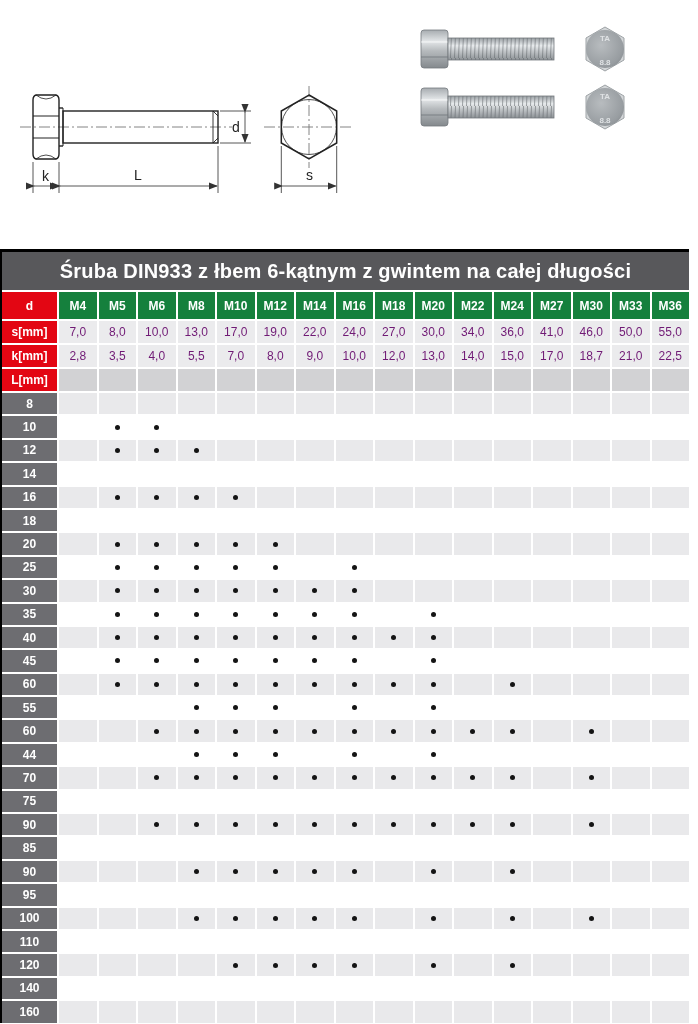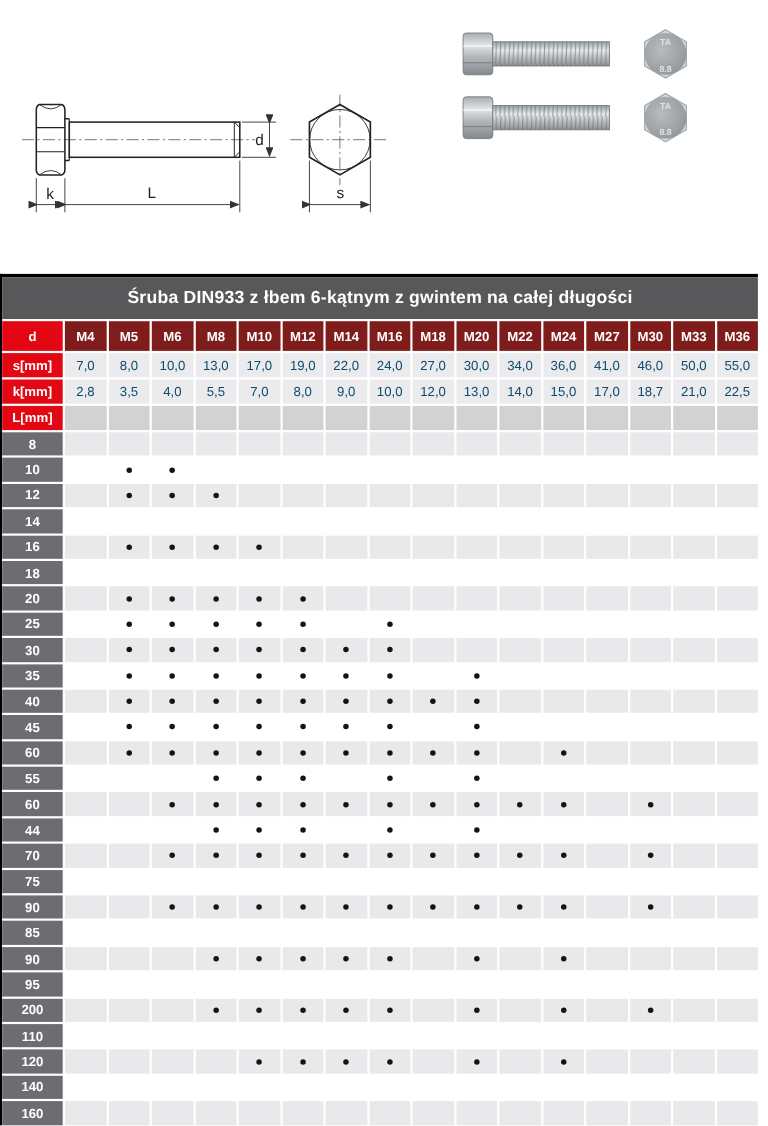--- a/index.html
+++ b/index.html
@@ -6,27 +6,27 @@
   body{width:698px;height:1024px;overflow:hidden;font-family:"Liberation Sans",sans-serif;position:relative;}
 
   
   .top{position:relative;width:698px;height:249px;background:#fff;}
   .drawing{position:absolute;left:6px;top:0;}
   .photos{position:absolute;left:413px;top:10px;}
 
   
   .tbl{position:absolute;left:0;top:249px;width:687px;border-top:3px solid #000;border-left:2px solid #000;background:#fff;}
   .tbl-title{height:38px;background:#58585b;color:#fff;display:flex;align-items:center;justify-content:center;
-             font-size:16px;font-weight:600;letter-spacing:.2px;}
+             font-size:20px;font-weight:600;letter-spacing:.2px;}
   .grid{display:grid;grid-template-columns:55px repeat(16,1fr);gap:2px;margin-top:2px;
         grid-auto-rows:21.4px;grid-template-rows:27px 22px 22px 22px;background:#fff;}
   .grid>div{display:flex;align-items:center;justify-content:center;font-size:12px;}
   .corner,.redlabel{background:#e30613;color:#fff;font-weight:700;font-size:12.5px;}
-  .colhead{background:#7f1d1d;color:#fff;font-weight:700;}
-  .val{background:#ebebed;color:#0c4a6e;}
+  .colhead{background:#15803d;color:#fff;font-weight:700;}
+  .val{background:#ebebed;color:#701a75;}
   .lrowcell{background:#d2d2d4;}
   .rowlabel{background:#6d6d71;color:#fff;font-weight:700;}
   .stripe{background:#e9e9eb;}
   .plain{background:#ffffff;}
   .dot{width:5px;height:5px;border-radius:50%;background:#141414;display:block;}
 </style>
 </head>
 <body>
 
 <div class="top">
@@ -813,21 +813,21 @@
       <div class="plain"></div>
       <div class="plain"></div>
       <div class="plain"></div>
       <div class="plain"></div>
       <div class="plain"></div>
       <div class="plain"></div>
       <div class="plain"></div>
       <div class="plain"></div>
       <div class="plain"></div>
       <div class="plain"></div>
-      <div class="rowlabel">200</div>
+      <div class="rowlabel">100</div>
       <div class="stripe"></div>
       <div class="stripe"></div>
       <div class="stripe"></div>
       <div class="stripe">
         <span class="dot"></span>
       </div>
       <div class="stripe">
         <span class="dot"></span>
       </div>
       <div class="stripe">

